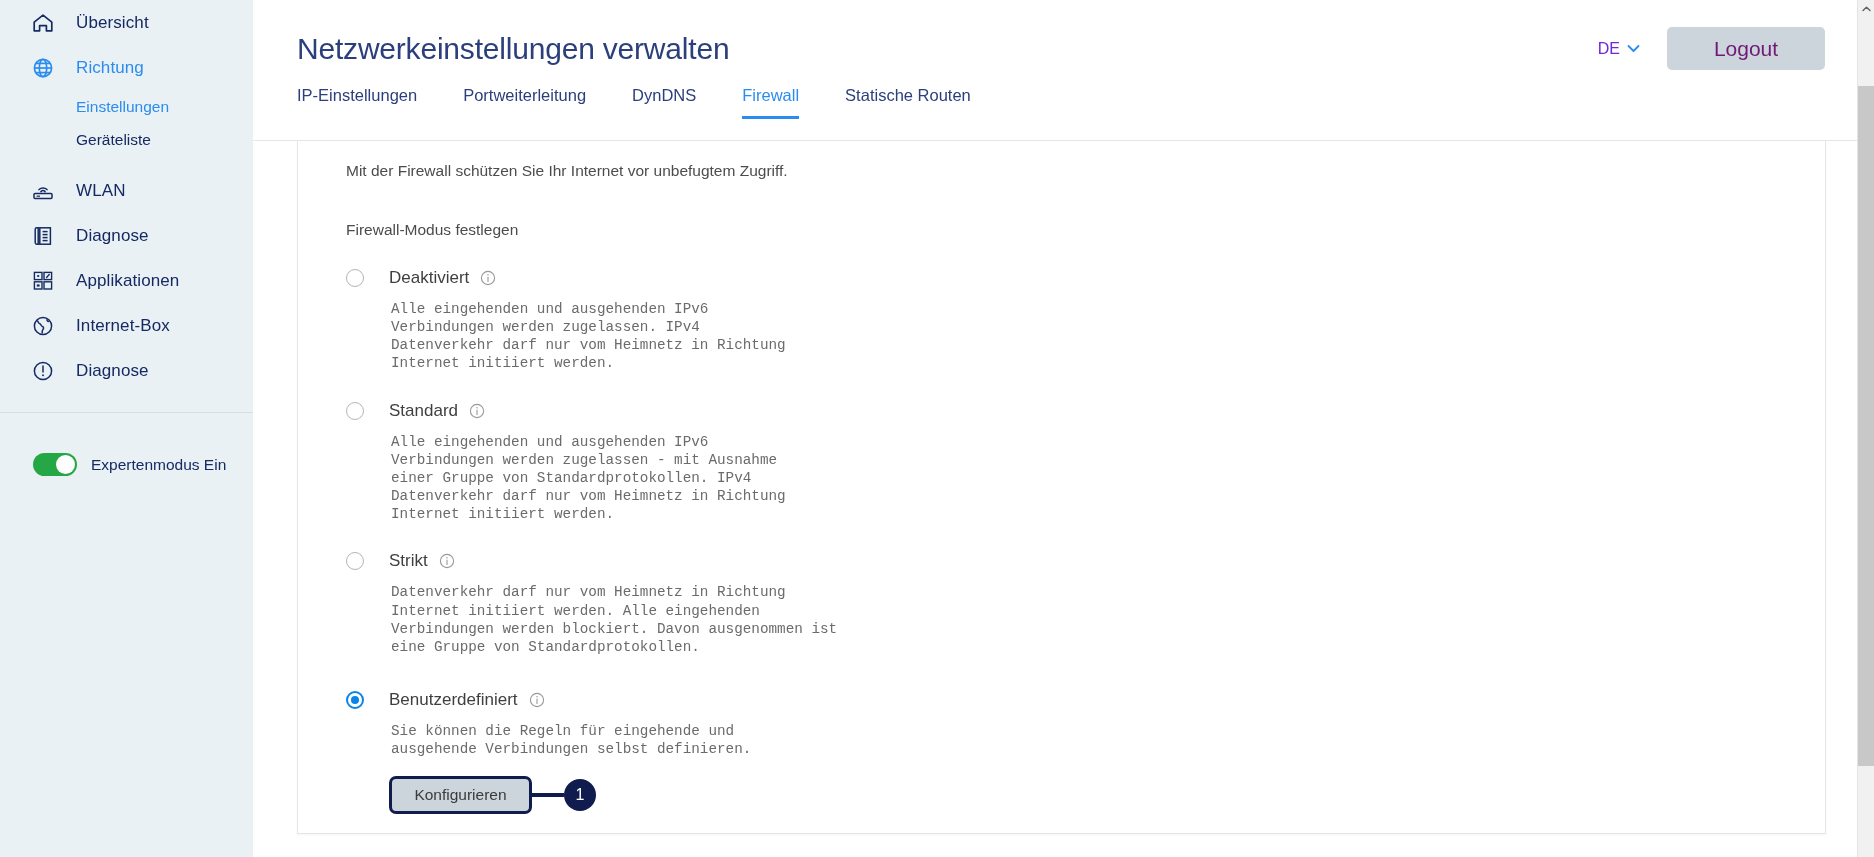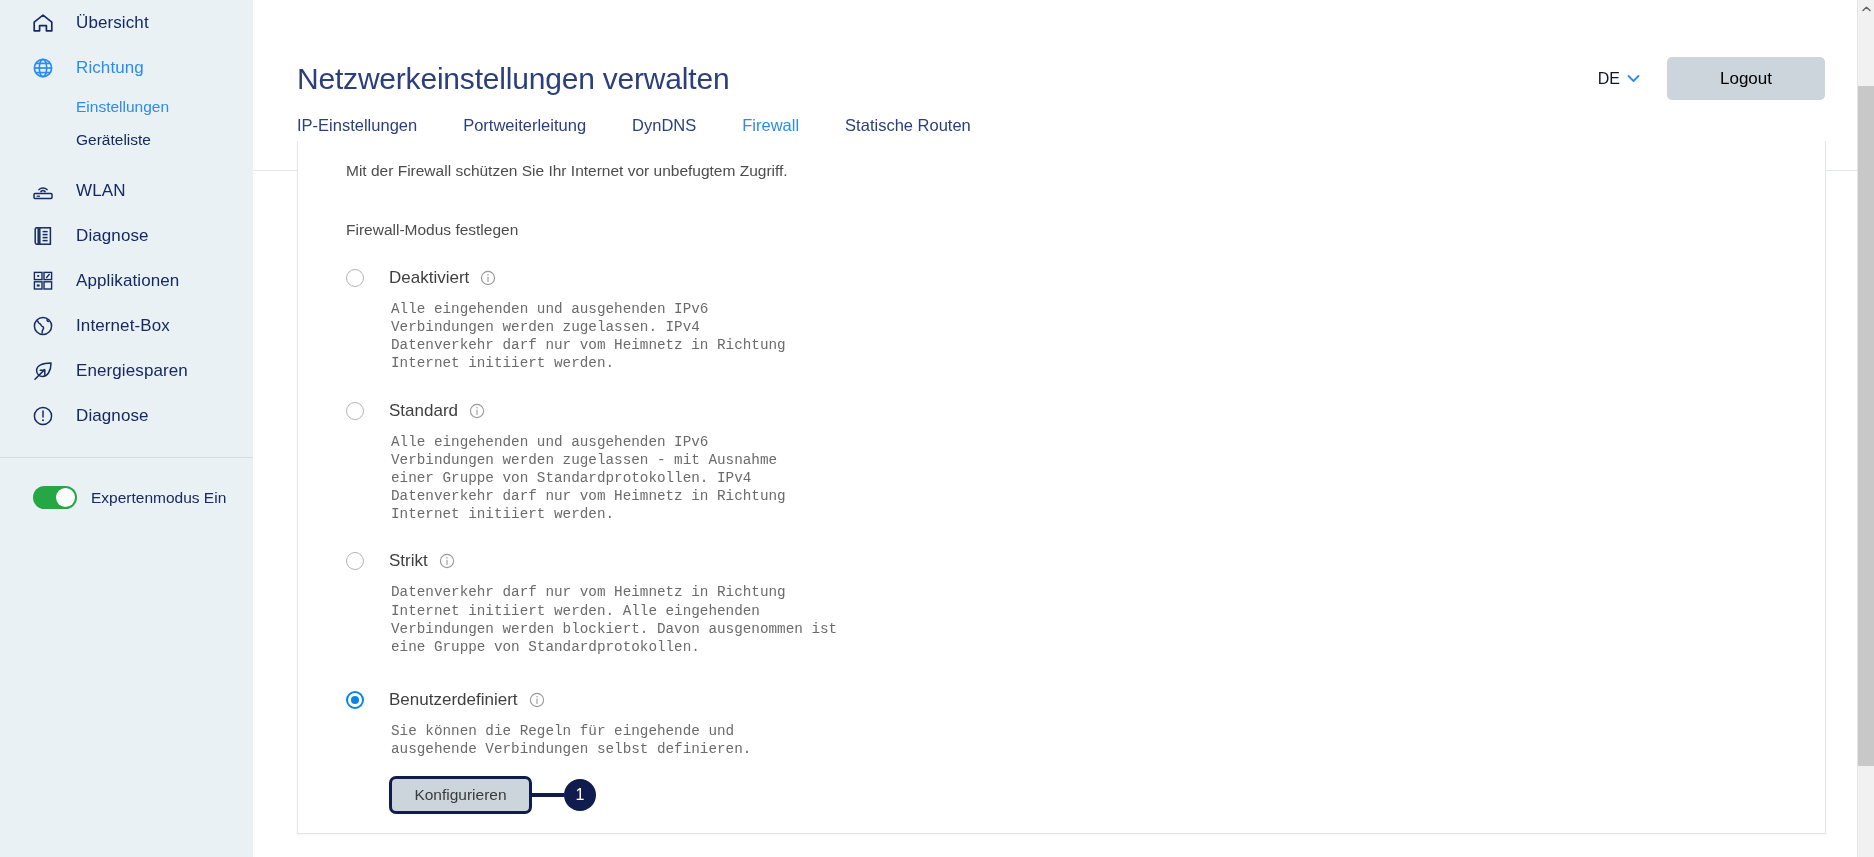--- a/index.html
+++ b/index.html
@@ -56,21 +56,21 @@
     margin: 19px 0 0 0;
     height: 1px;
     background: #d3dde2;
     width: 100%;
   }
   .expert-row {
     display: flex;
     align-items: center;
     gap: 14px;
     padding-left: 33px;
-    margin-top: 28px;
+    margin-top: 40px;
     cursor: pointer;
   }
   .toggle {
     width: 44px; height: 23px;
     background: #26a745;
     border-radius: 12px;
     position: relative;
     flex: 0 0 44px;
   }
   .toggle .knob {
@@ -88,51 +88,50 @@
     height: 857px;
     background: #ffffff;
     position: relative;
     overflow: hidden;
   }
   .topbar {
     height: 105px;
     display: flex;
     align-items: flex-start;
     position: relative;
-    margin-top: 30px;
   }
   .page-title {
     position: absolute;
     left: 44px; top: 32px;
     font-size: 30px;
     font-weight: 400;
     color: #2a3f7c;
     font-family: "Liberation Sans Narrow", "Liberation Sans", sans-serif;
     letter-spacing: -0.2px;
   }
   .top-right {
     position: absolute;
     right: 49px; top: 27px;
     display: flex;
     align-items: center;
     gap: 27px;
   }
   .lang-select {
     display: flex; align-items: center; gap: 7px;
-    font-size: 16px; color: #0f172a;
+    font-size: 16px; color: #6d28d9;
     cursor: pointer;
   }
   .chev { display:block; }
   .logout-btn {
     width: 158px; height: 43px;
     background: #ccd4dc;
     border: none;
     border-radius: 5px;
-    font-size: 17px;
-    color: #000000;
+    font-size: 21px;
+    color: #701a75;
     font-family: "Liberation Sans", sans-serif;
     cursor: pointer;
   }
 
   
   .tabs {
     position: absolute;
     left: 44px; top: 86px;
     display: flex;
     gap: 46px;
@@ -374,30 +373,20 @@
         <span class="nav-icon">
           <svg width="24" height="24" viewBox="0 0 24 24" fill="none" stroke="#152a63" stroke-width="1.5">
             <circle cx="12" cy="12" r="8.6"></circle>
             <path d="M6.2 6.6c1.4 1.2 1 3 2.6 3.2 1.4.2 1 2.4 2.6 2.6 1.8.2 1.2 2.6.4 3.4-.8.8-.6 2.6-.6 3.6" stroke-linejoin="round"></path>
             <path d="M16.2 5.2c-.6 1.4.6 2.6 1.8 2.2" stroke-linejoin="round"></path>
           </svg>
         </span>
         <span class="nav-label">Internet-Box</span>
       </li>
 
-      <li class="nav-item">
-        <span class="nav-icon">
-          <svg width="24" height="24" viewBox="0 0 24 24" fill="none" stroke="#152a63" stroke-width="1.5">
-            <path d="M20 4c0 8.2-3.6 13.4-8.4 13.4-3.4 0-6-2.6-6-6C5.6 6.6 11.4 4 20 4z" stroke-linejoin="round"></path>
-            <path d="M4 20.2 13.6 10.6" stroke-linecap="round"></path>
-            <path d="M9.2 11.2h4.6v4.6" stroke-linecap="round" stroke-linejoin="round"></path>
-          </svg>
-        </span>
-        <span class="nav-label">Energiesparen</span>
-      </li>
 
       <li class="nav-item">
         <span class="nav-icon">
           <svg width="24" height="24" viewBox="0 0 24 24" fill="none" stroke="#152a63" stroke-width="1.5">
             <circle cx="12" cy="12" r="8.6"></circle>
             <line x1="12" y1="7" x2="12" y2="13" stroke-linecap="round"></line>
             <circle cx="12" cy="16.2" r="0.95" fill="#152a63" stroke="none"></circle>
           </svg>
         </span>
         <span class="nav-label">Diagnose</span>

